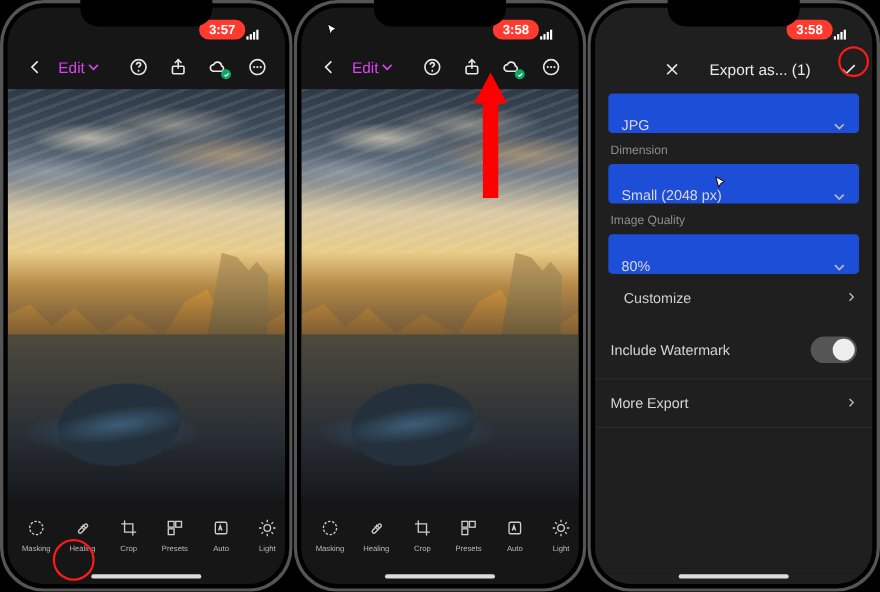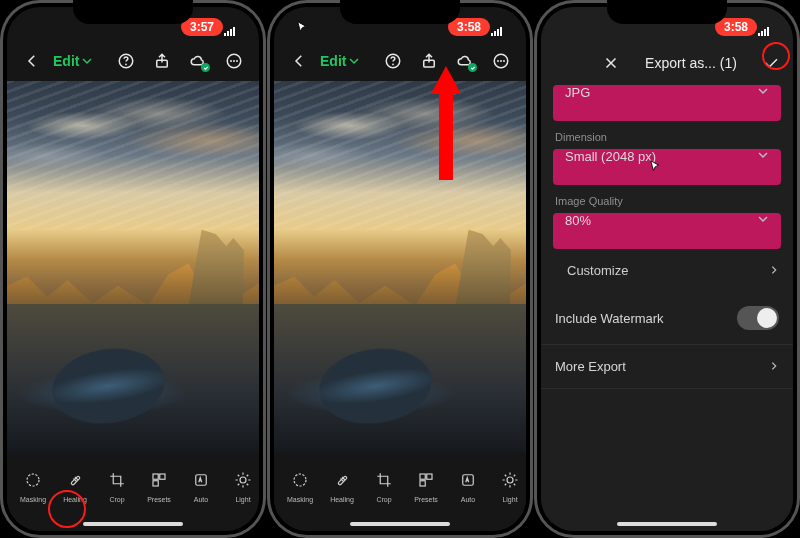--- a/index.html
+++ b/index.html
@@ -51,21 +51,21 @@
   .signal i { display:inline-block; width:2px; background:#fff; margin-left:1px; vertical-align:bottom; }
   .wifi svg, .batt svg { display:block; }
   .app-header {
     height: 40px; display: flex; align-items: center;
     padding: 0 10px; gap: 6px;
     background: #161616;
   }
   .app-header .spacer { flex: 1; }
   .ico { width: 30px; height: 30px; display:flex; align-items:center; justify-content:center; color:#e6e6e6; }
   .ico svg { width:18px; height:18px; }
-  .edit-label { color:#22c55e; font-size:14px; font-weight:700; display:flex; align-items:center; gap:3px;text-align:right;}
+  .edit-label { color:#d946ef; font-size:14px; font-weight:400; display:flex; align-items:center; gap:3px;text-align:right;}
   .edit-label svg{width:10px;height:10px;}
   .cloud-ok { position: relative; }
   .cloud-ok .dot { position:absolute; bottom:4px; right:3px; width:9px; height:9px; background:#0fa863; border-radius:50%; display:flex; align-items:center; justify-content:center; }
   .cloud-ok .dot svg { width:6px; height:6px; }
 
   .photo {
     flex: 1; position: relative; overflow:hidden;
     background: linear-gradient(to bottom,
       #2f3a47 0%, #3d4b5a 10%, #6a7886 20%,
       #d9c9a4 30%, #e8cb88 40%,
@@ -115,21 +115,21 @@
   .home-ind div { width:100px; height:4px; background:#fff; border-radius:3px; opacity:.85;}
 
   .redring { position:absolute; border:2.5px solid #ff1a1a; border-radius:50%; z-index:30; }
   .redarrow { position:absolute; z-index:30; }
 
   
   .export { flex:1; background:#1f1f1f; color:#d6d6d6; padding:0 0 0 0; overflow:auto; }
   .exp-head { display:flex; align-items:center; height:44px; padding:0 10px; position:relative;margin-left:48px; }
   .exp-title { position:absolute; left:0; right:0; text-align:center; font-size:14px; color:#eaeaea; }
   .sect-label { font-size:11px; color:#8f8f8f; padding:10px 14px 6px; }
-  .sel { margin:0 12px; height:36px; background:#be185d; border-radius:4px; display:flex; align-items:flex-start; padding:0 12px; color:#d9d9d9; font-size:13px; justify-content:space-between; }
+  .sel { margin:0 12px; height:36px; background:#1d4ed8; border-radius:4px; display:flex; align-items:flex-end; padding:0 12px; color:#d9d9d9; font-size:13px; justify-content:space-between; }
   .sel svg { width:12px; height:12px; }
   .row { display:flex; align-items:center; justify-content:space-between; padding:14px 14px; font-size:13px; color:#d6d6d6; }
   .row.sub { padding-left:26px; color:#cfcfcf; }
   .divider { height:1px; background:#2c2c2c; margin:0 0; }
   .toggle { width:42px; height:24px; background:#555; border-radius:12px; position:relative; }
   .toggle::after { content:''; position:absolute; right:2px; top:2px; width:20px; height:20px; background:#eee; border-radius:50%; }
   .chev svg { width:10px; height:10px; }
   .cursor { position:absolute; z-index:40; }
   .cursor svg { width:14px; height:14px; }
 </style>

